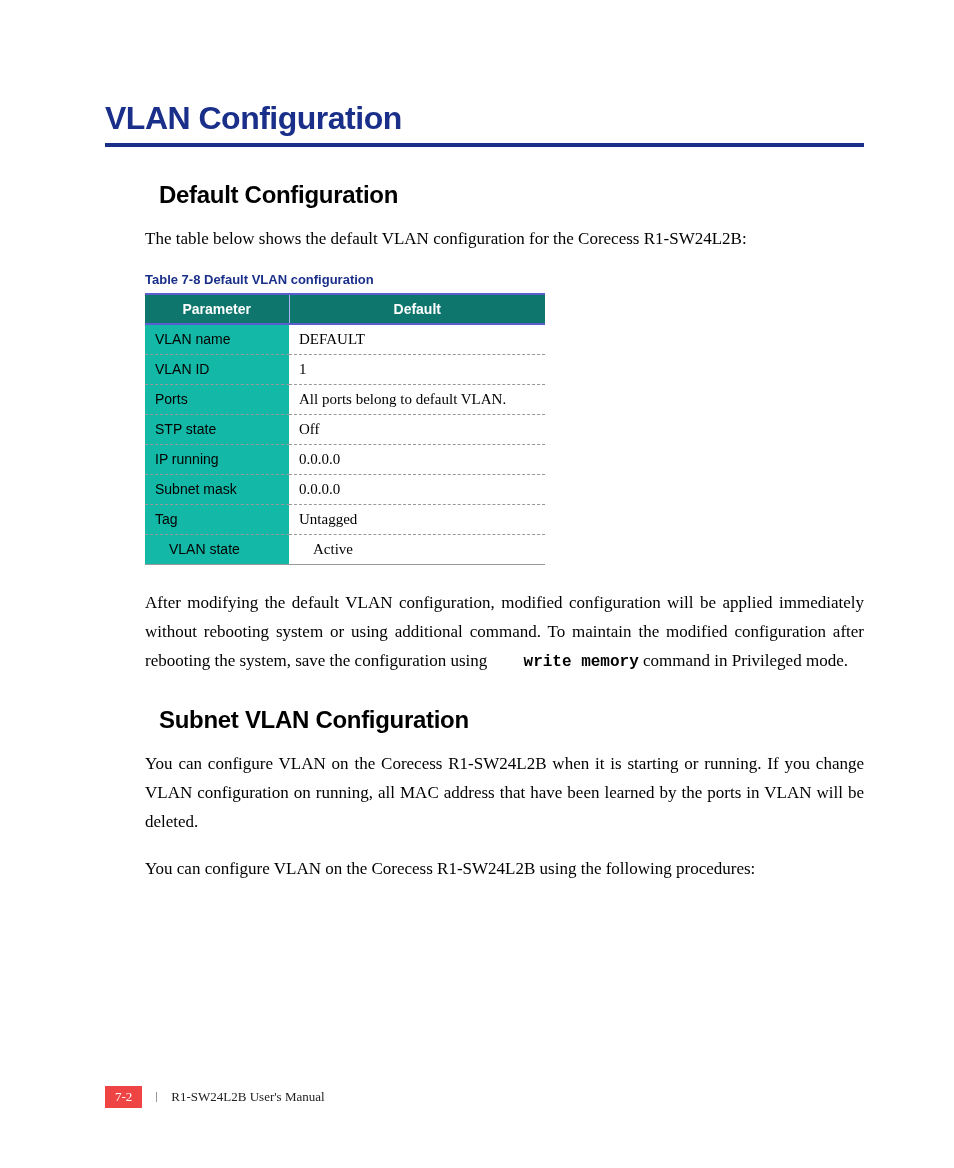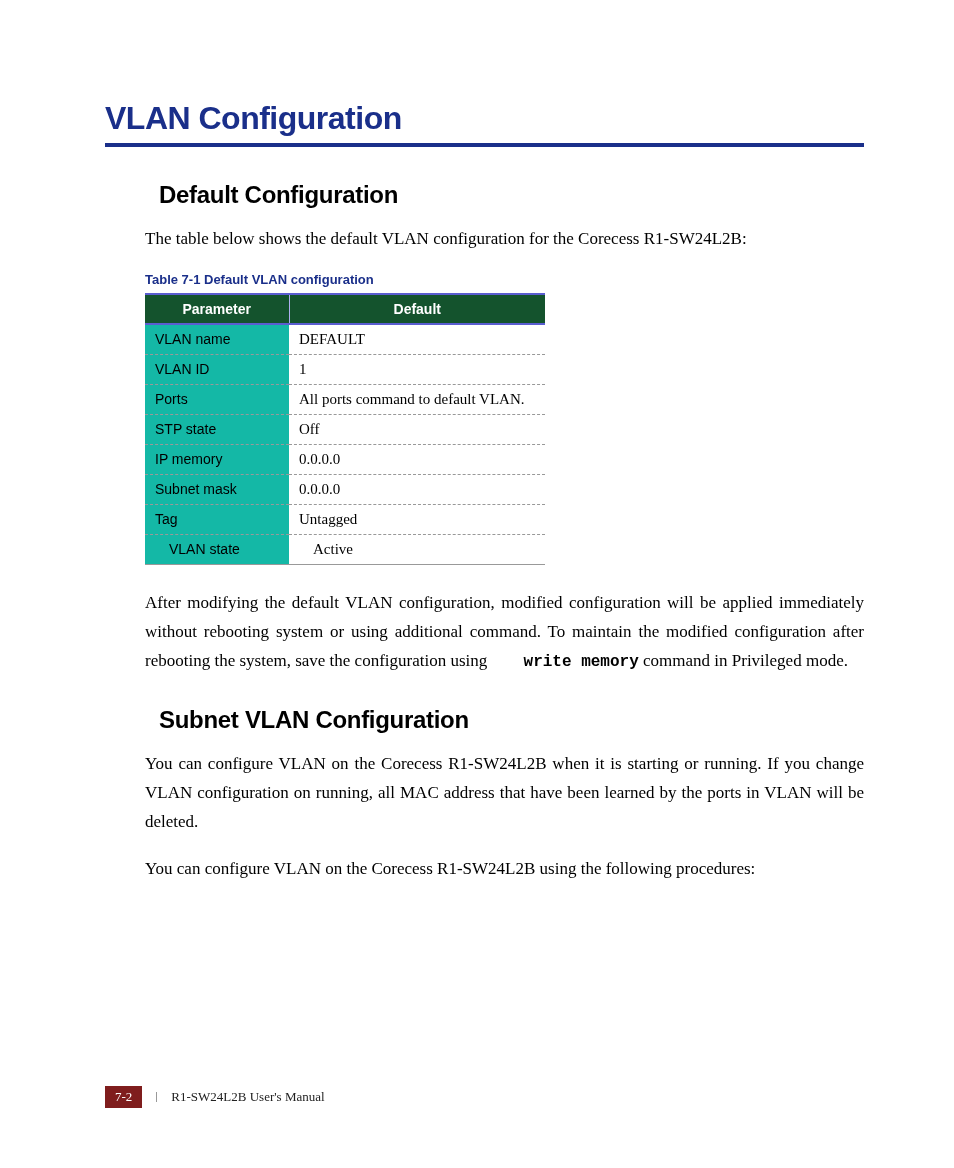--- a/index.html
+++ b/index.html
@@ -54,21 +54,21 @@
     font-weight: bold;
     color: #1a2f8a;
     margin: 8px 0 6px 0;
   }
   table.vlan {
     border-collapse: collapse;
     margin: 0 0 24px 0;
     width: 400px;
   }
   table.vlan th {
-    background: #14532d;
+    background: #0f766e;
     color: #fff;
     font-family: Arial, sans-serif;
     font-size: 14px;
     font-weight: bold;
     text-align: center;
     padding: 6px 10px;
     border-top: 2px solid #5a5dd0;
     border-bottom: 2px solid #5a5dd0;
   }
   table.vlan th + th { border-left: 1px solid #b0b0f0; }
@@ -105,21 +105,21 @@
     position: absolute;
     bottom: 60px;
     left: 105px;
     font-family: "Palatino Linotype", serif;
     font-size: 13px;
     color: #222;
     display: flex;
     align-items: center;
   }
   .footer .pagebox {
-    background: #7f1d1d;
+    background: #ef4444;
     color: #fff;
     padding: 3px 10px;
     font-weight: normal;
     margin-right: 14px;
     position: relative;
   }
   .footer .tick {
     width: 1px;
     height: 10px;
     background: #999;
@@ -131,47 +131,47 @@
 
 <div class="page">
 
   <h1 class="title">VLAN Configuration</h1>
   <div class="rule"></div>
 
   <div class="section">
     <h2 class="section-title">Default Configuration</h2>
     <p class="body">The table below shows the default VLAN configuration for the Corecess R1-SW24L2B:</p>
 
-    <div class="table-caption">Table 7-1   Default VLAN configuration</div>
+    <div class="table-caption">Table 7-8   Default VLAN configuration</div>
     <table class="vlan">
       <thead>
         <tr>
           <th>Parameter</th>
           <th>Default</th>
         </tr>
       </thead>
       <tbody>
         <tr>
             <td class="param">VLAN name</td>
             <td class="val">DEFAULT</td>
           </tr>
         <tr>
             <td class="param">VLAN ID</td>
             <td class="val">1</td>
           </tr>
         <tr>
             <td class="param">Ports</td>
-            <td class="val">All ports command to default VLAN.</td>
+            <td class="val">All ports belong to default VLAN.</td>
           </tr>
         <tr>
             <td class="param">STP state</td>
             <td class="val">Off</td>
           </tr>
         <tr>
-            <td class="param">IP memory</td>
+            <td class="param">IP running</td>
             <td class="val">0.0.0.0</td>
           </tr>
         <tr>
             <td class="param">Subnet mask</td>
             <td class="val">0.0.0.0</td>
           </tr>
         <tr>
             <td class="param">Tag</td>
             <td class="val">Untagged</td>
           </tr>

